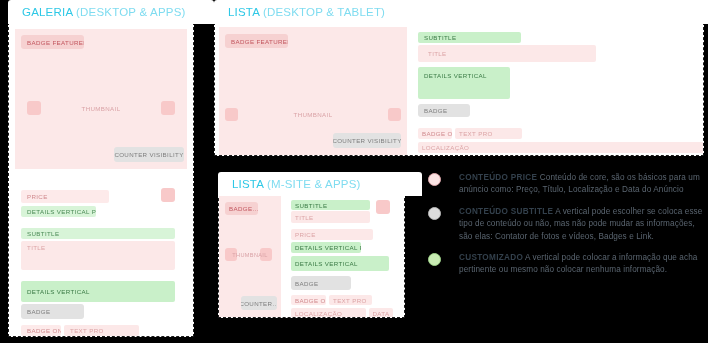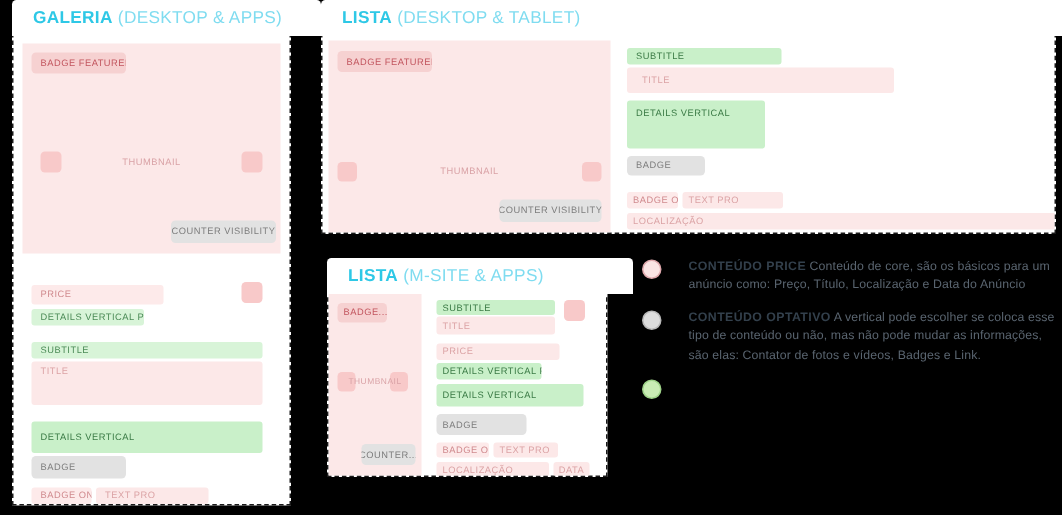--- a/index.html
+++ b/index.html
@@ -18,21 +18,21 @@
     position:absolute;left:0;top:0;
     background:#fff;
     font-size:11.5px;
     letter-spacing:.2px;
     color:#7fdcf0;
     padding:6px 10px 6px 14px;
     white-space:nowrap;
     border-radius:3px 3px 0 0;
     z-index:3;
   }
-  .panel-title b{color:#2ec8e6;font-weight:700;}
+  .panel-title b{color:#2ec8e6;font-weight:400;}
   .panel-body{
     position:absolute;left:0;
     background:#fff;
     border:1.5px dashed #1a1a1a;
     box-sizing:border-box;
     overflow:hidden;
   }
 
   
   .blk{
@@ -236,21 +236,24 @@
   <div class="legend">
     <div class="legend-row">
       <span class="bullet b-fixo"></span>
       <div class="legend-text">
         <b>CONTEÚDO PRICE</b><span> Conteúdo de core, são os básicos para um anúncio como: Preço, Título, Localização e Data do Anúncio</span>
       </div>
     </div>
     <div class="legend-row">
       <span class="bullet b-opt"></span>
       <div class="legend-text">
-        <b>CONTEÚDO OPTATIVO</b><span> A vertical pode escolher se coloca esse tipo de conteúdo ou não, mas não pode mudar as informações, são elas: Contator de fotos e vídeos, Badges e Link.</span>
+        <b>CONTEÚDO SUBTITLE</b><span> A vertical pode escolher se coloca esse tipo de conteúdo ou não, mas não pode mudar as informações, são elas: Contator de fotos e vídeos, Badges e Link.</span>
       </div>
     </div>
     <div class="legend-row">
       <span class="bullet b-cust"></span>
+      <div class="legend-text">
+        <b>CUSTOMIZADO</b><span> A vertical pode colocar a informação que acha pertinente ou mesmo não colocar nenhuma informação.</span>
+      </div>
     </div>
   </div>
 
 </div>
 
 </body></html>

